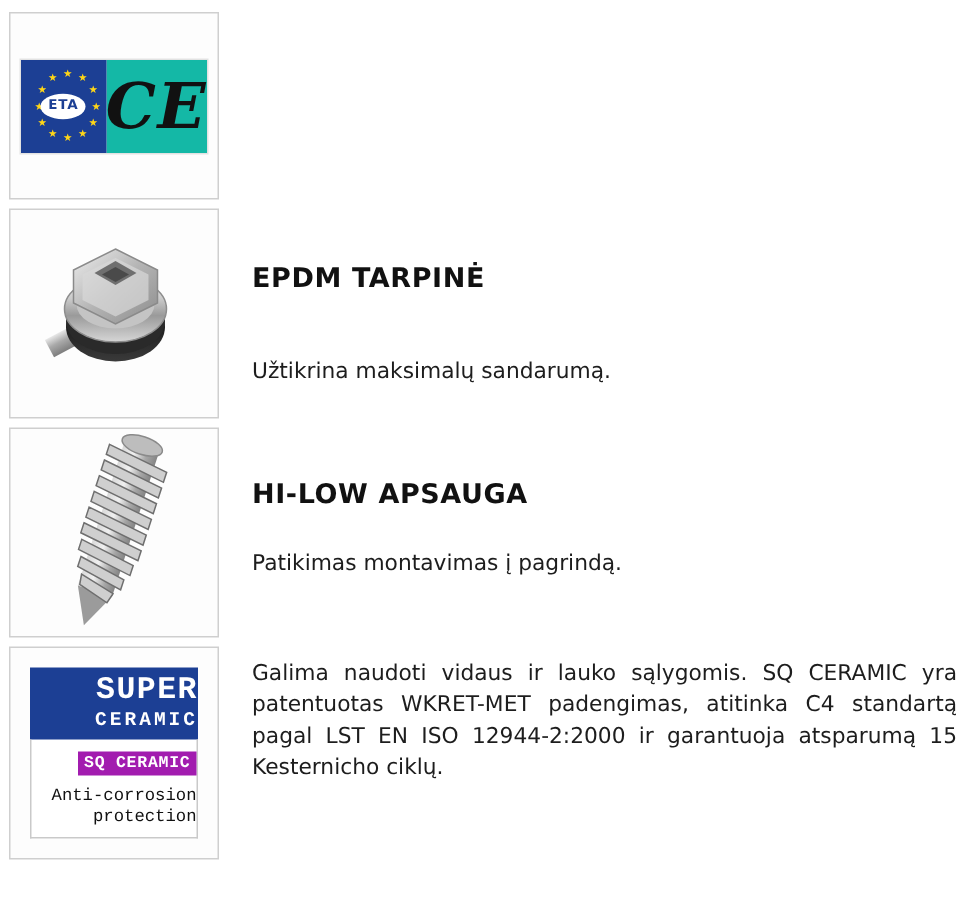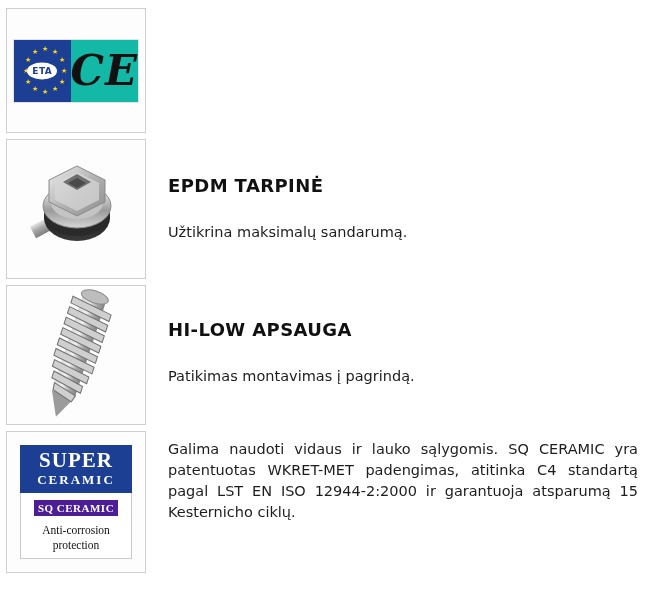--- a/index.html
+++ b/index.html
@@ -57,21 +57,21 @@
   .feat-body {
     font-size: 14.5px;
     line-height: 1.45;
     color: #1d1d1d;
     margin: 0;
     text-align: justify;
     padding-right: 6px;
   }
   .feature.eta .feat-title { margin-top: 12px; margin-bottom: 16px; }
   .feature.epdm .text-col { padding-top: 36px; }
-  .feature.epdm .feat-title { margin-bottom: 26px; }
+  .feature.epdm .feat-title { margin-bottom: 42px; }
   .feature.hilow .text-col { padding-top: 34px; }
   .feature.hilow .feat-title { margin-bottom: 26px; }
   .feature.anti .text-col { padding-top: 8px; }
   .feature.anti .feat-title { margin-bottom: 12px; }
 
   
   .ce-badge {
     width: 124px;
     height: 62px;
     display: flex;
@@ -124,22 +124,22 @@
     font-style: italic;
   }
 
   
   .img-svg { display: block; }
 
   
   .sq-label {
     width: 112px;
     background: #ffffff;
-    text-align: center;
-    font-family: Liberation Serif, serif;
+    text-align: right;
+    font-family: Liberation Mono, monospace;
   }
   .sq-top {
     background: #1c3f94;
     color: #ffffff;
     padding: 5px 0 4px 0;
   }
   .sq-super {
     font-size: 21px;
     font-weight: bold;
     letter-spacing: 1px;
@@ -151,21 +151,21 @@
     letter-spacing: 2px;
     line-height: 1.4;
   }
   .sq-mid {
     border: 1px solid #c9c9c9;
     border-top: none;
     padding: 5px 0 6px 0;
   }
   .sq-ceramic {
     display: inline-block;
-    background: #4c1d95;
+    background: #a21caf;
     color: #ffffff;
     font-size: 11px;
     font-weight: bold;
     padding: 2px 4px;
     letter-spacing: 0.5px;
   }
   .sq-bottom {
     font-size: 11.5px;
     color: #111;
     line-height: 1.25;

